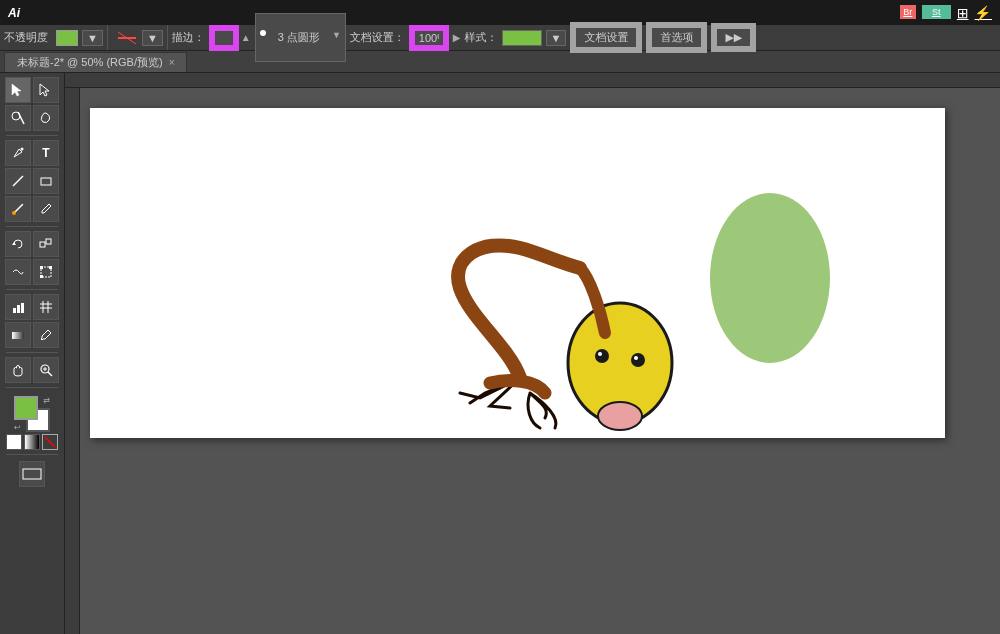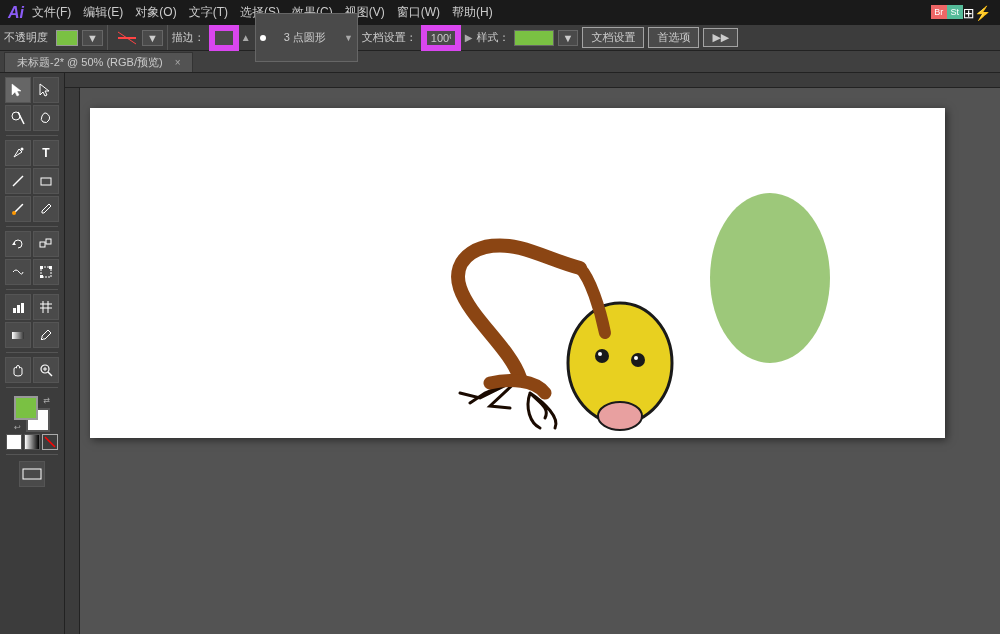--- a/index.html
+++ b/index.html
@@ -5,27 +5,27 @@
     * { margin: 0; padding: 0; box-sizing: border-box; }
     body { width: 1000px; height: 634px; overflow: hidden; background: #535353; font-family: Arial, sans-serif; font-size: 12px; color: #fff; }
 
     
     #title-bar {
       width: 100%; height: 25px; background: #1a1a1a;
       display: flex; align-items: center; padding: 0 8px;
       justify-content: space-between;
     }
     #title-bar .ai-logo {
-      font-size: 16px; font-weight: bold; color: #8b5cf6; font-style: italic; margin-right: 8px;
+      font-size: 12px; font-weight: bold; color: #ffffff; font-style: italic; margin-right: 8px;
     }
     #title-bar .menu-items {
       display: flex; gap: 12px; font-size: 12px; color: #ccc;
     }
     #title-bar .right-icons {
-      display: flex; margin-left: auto;
+      display: flex; gap: 6px; margin-left: auto; text-decoration: underline;
     }
 
     
     #toolbar {
       width: 100%; height: 26px; background: #3c3c3c;
       display: flex; align-items: center; padding: 0 4px; gap: 4px;
       border-bottom: 1px solid #222;
     }
     #toolbar .tool-section {
       display: flex; align-items: center; gap: 4px;
@@ -40,34 +40,34 @@
       font-size: 11px; padding: 1px 4px; cursor: pointer; display: flex; align-items: center; gap: 2px;
     }
     #toolbar .stroke-icon {
       width: 22px; height: 16px; position: relative; cursor: pointer;
     }
     #toolbar input[type=text] {
       background: #4a4a4a; border: 6px solid #d946ef; color: #ccc;
       font-size: 11px; padding: 1px 4px; width: 80px;
     }
     #toolbar .btn {
-      background: #4a4a4a; border: 1px solid #a3a3a3; color: #ccc;
+      background: #4a4a4a; border: 6px solid #a3a3a3; color: #ccc;
       font-size: 11px; padding: 2px 8px; cursor: pointer;
     }
 
     
     #tab-bar {
       width: 100%; height: 22px; background: #404040;
       display: flex; align-items: center; padding: 0 4px;
       border-bottom: 1px solid #222;
     }
     #tab-bar .tab {
       background: #535353; border: 1px solid #333; border-bottom: none;
       padding: 2px 12px; font-size: 11px; color: #ccc;
-      display: flex; align-items: center; gap: 12px; cursor: pointer;
+      display: flex; align-items: center; gap: 6px; cursor: pointer;
       height: 20px;
     }
     #tab-bar .tab .close { font-size: 10px; color: #aaa; cursor: pointer; }
 
     
     #main-area {
       display: flex; width: 100%; height: calc(634px - 25px - 26px - 22px);
     }
 
     
@@ -146,34 +146,23 @@
       width: 100%; height: 100%;
     }
 
     
   </style>
 </head>
 <body>
 
 <div id="title-bar">
   <span class="ai-logo">Ai</span>
-  <div class="menu-items">
-    <span>文件(F)</span>
-    <span>编辑(E)</span>
-    <span>对象(O)</span>
-    <span>文字(T)</span>
-    <span>选择(S)</span>
-    <span>效果(C)</span>
-    <span>视图(V)</span>
-    <span>窗口(W)</span>
-    <span>帮助(H)</span>
-  </div>
   <div class="right-icons">
     <span style="background:#e66;width:16px;height:14px;display:inline-block;font-size:9px;text-align:center;line-height:14px;">Br</span>
-    <span style="background:#5b9;width:16px;height:14px;display:inline-block;font-size:9px;text-align:center;line-height:14px;">St</span>
+    <span style="background:#5b9;width:29px;height:14px;display:inline-block;font-size:9px;text-align:center;line-height:14px;">St</span>
     <span style="font-size:14px;cursor:pointer;">⊞</span>
     <span style="font-size:14px;cursor:pointer;">⚡</span>
   </div>
 </div>
 
 <div id="toolbar">
   <span class="tool-label">不透明度</span>
   <div class="tool-section">
     <div class="color-swatch" style="background:#7ac143;"></div>
     <button class="dropdown-btn">▼</button>
@@ -185,21 +174,21 @@
           <line x1="2" y1="2" x2="20" y2="14" stroke="#ff4444" stroke-width="1"></line>
         </svg>
     </div>
     <button class="dropdown-btn">▼</button>
   </div>
   <span class="tool-label">描边：</span>
   <div style="display:flex;align-items:center;gap:2px;">
     <input type="text" style="width: 30px;" value="">
     <span style="font-size:10px;color:#aaa;cursor:pointer;">▲</span>
   </div>
-  <div style="background:#4a4a4a;border:1px solid #666;display:flex;align-items:center;padding:16px 4px;gap:18px;">
+  <div style="background:#4a4a4a;border:1px solid #666;display:flex;align-items:flex-start;padding:16px 4px;gap:12px;">
     <span style="width:6px;height:6px;background:#fff;border-radius:50%;display:inline-block;"></span>
     <span style="font-size:11px;color:#ccc;">3 点圆形</span>
     <span style="font-size:9px;color:#aaa;">▼</span>
   </div>
   <span class="tool-label">文档设置：</span>
   <input type="text" style="width: 40px;" value="100%">
   <span style="font-size:10px;color:#aaa;cursor:pointer;">▶</span>
   <span class="tool-label">样式：</span>
   <div style="width:40px;height:16px;background:#7ac143;border:1px solid #666;"></div>
   <button class="dropdown-btn">▼</button>

